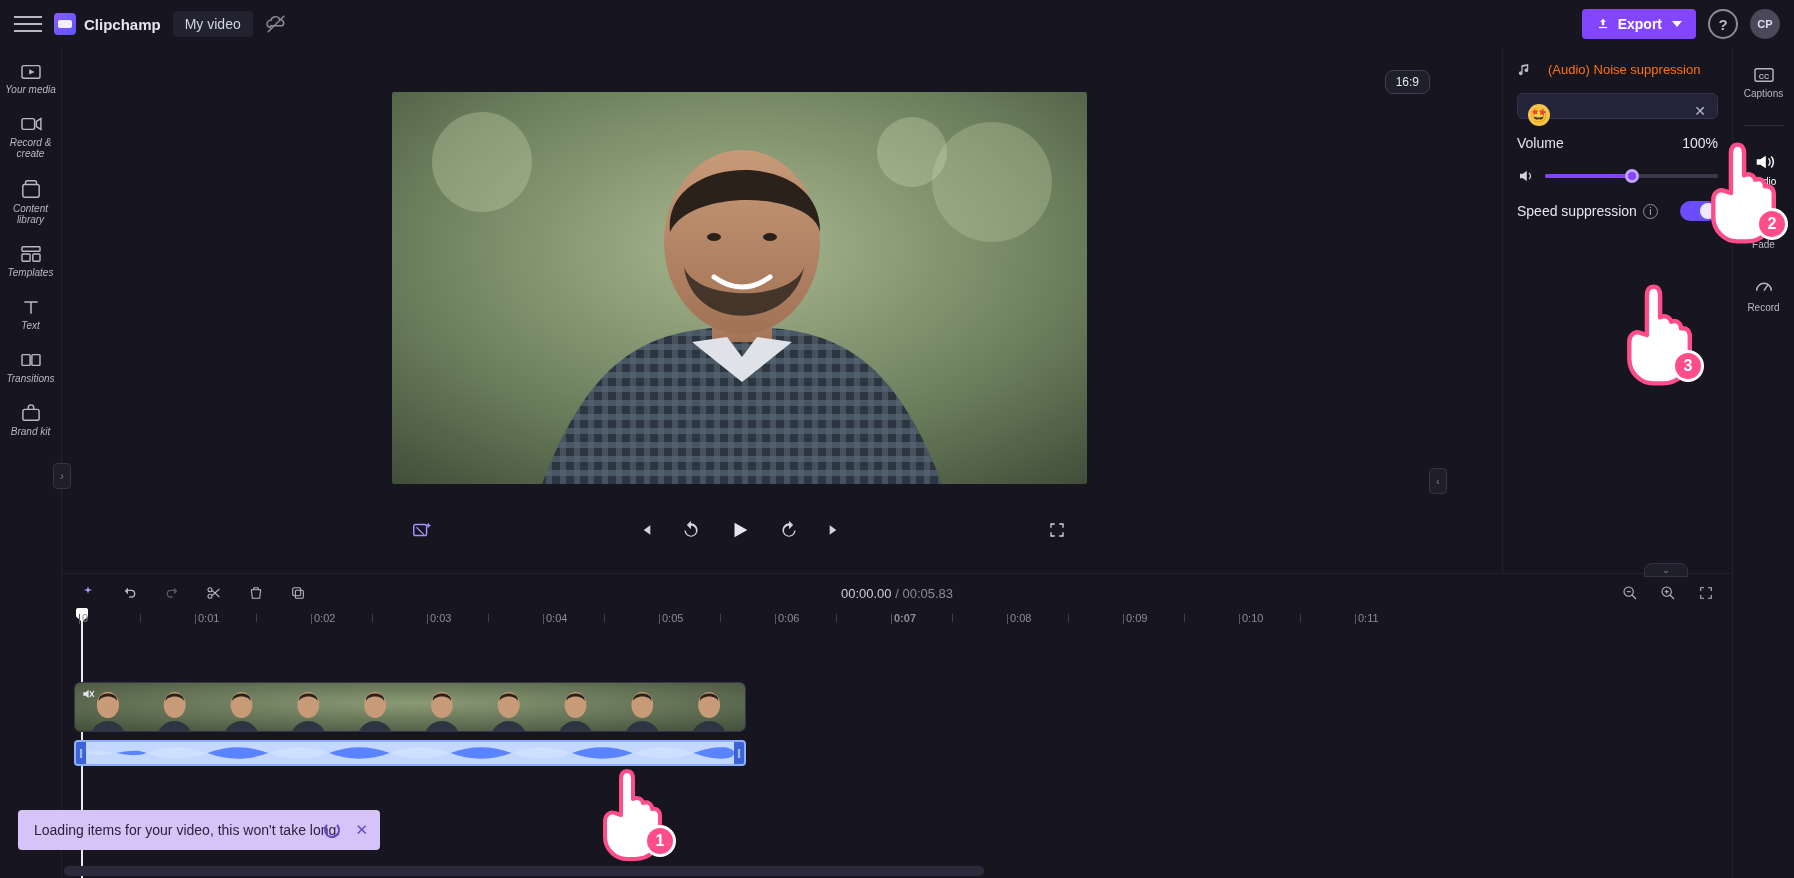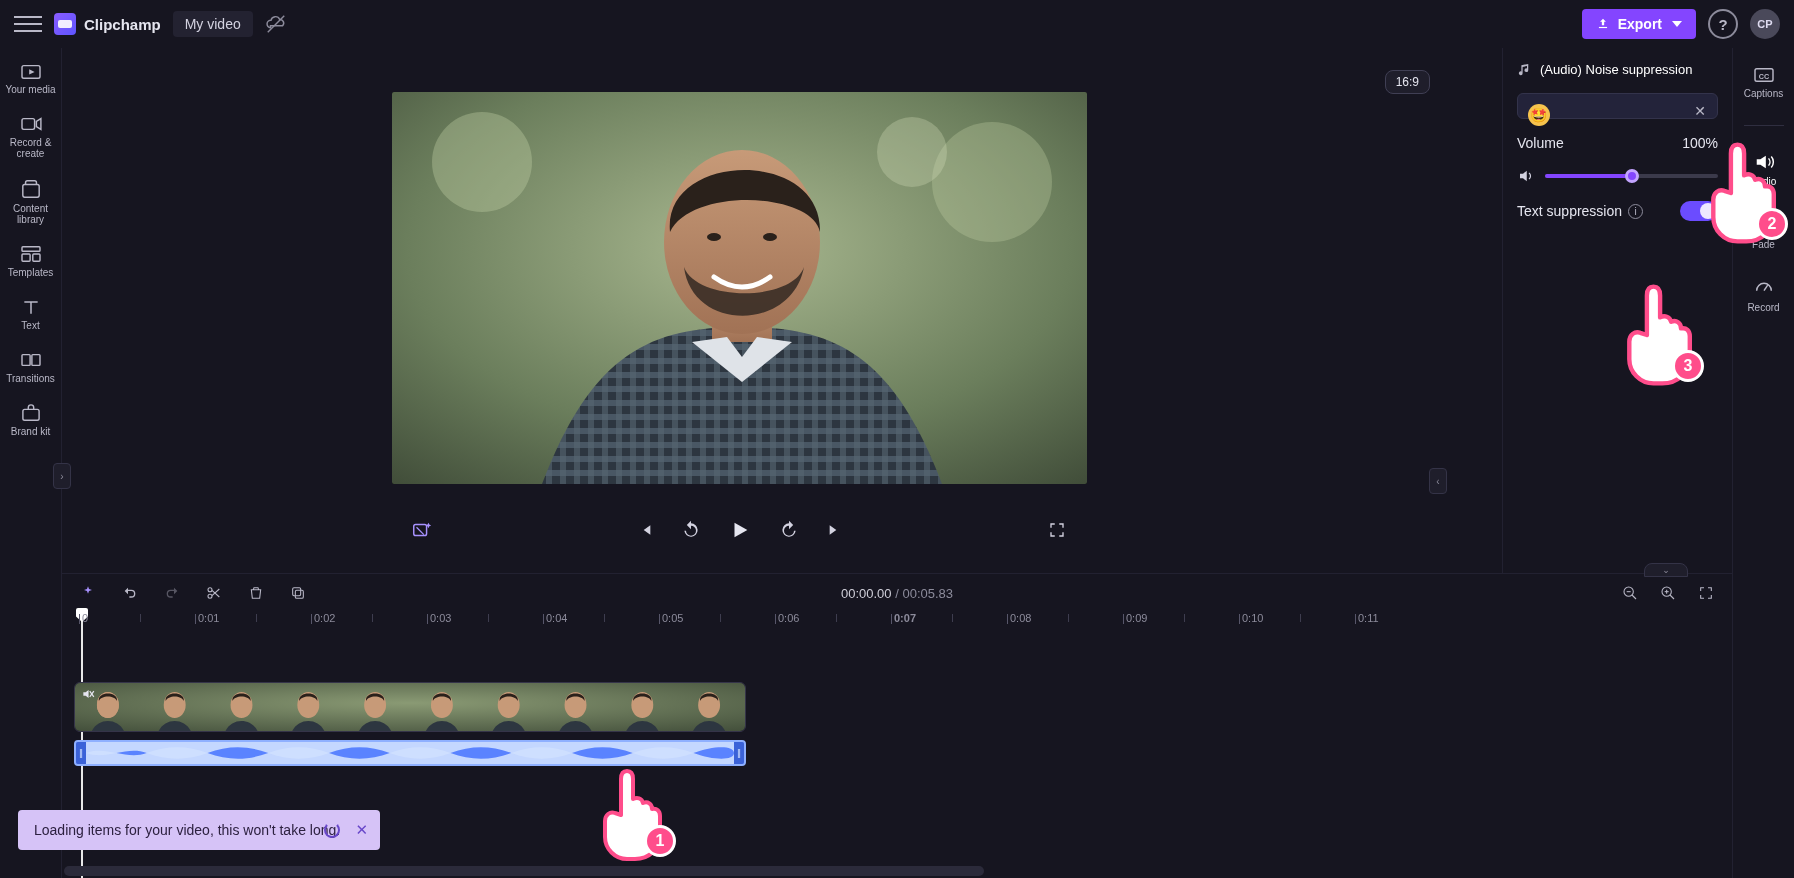--- a/index.html
+++ b/index.html
@@ -15,21 +15,21 @@
   .brand { font-size: 15px; font-weight: 600; }
   .project-name { background: #232231; padding: 5px 12px; border-radius: 4px; font-size: 14px; color: #d3d2e0; }
   .cloud-icon svg { display: block; }
   .top-spacer { flex: 1; }
   .export-btn { background: #8445ff; color: #fff; border: none; padding: 7px 14px; border-radius: 4px; font-size: 14px; font-weight: 600; display: flex; align-items: center; gap: 8px; cursor: pointer; }
   .export-btn .caret { width: 0; height: 0; border-left: 5px solid transparent; border-right: 5px solid transparent; border-top: 6px solid #fff; margin-left: 2px; }
   .help-btn { width: 30px; height: 30px; border: 2px solid #8c8b9b; border-radius: 50%; display: flex; align-items: center; justify-content: center; font-size: 15px; font-weight: 700; color: #b9b8c7; cursor: pointer; }
   .avatar { width: 30px; height: 30px; background: #4a495a; border-radius: 50%; display: flex; align-items: center; justify-content: center; font-size: 11px; font-weight: 600; color: #dedbf0; text-align: center; }
 
   
-  .left-sidebar { position: absolute; left: 0; top: 48px; bottom: 0; width: 62px; background: #161520; border-right: 1px solid #222131; display: flex; flex-direction: column; align-items: center; padding-top: 14px; gap: 20px; z-index: 8; }
+  .left-sidebar { position: absolute; left: 0; top: 48px; bottom: 0; width: 62px; background: #161520; border-right: 1px solid #222131; display: flex; flex-direction: column; align-items: center; padding-top: 14px; gap: 20px; z-index: 8; font-style: italic; }
   .side-item { display: flex; flex-direction: column; align-items: center; gap: 4px; color: #b9b8c7; font-size: 10px; text-align: center; line-height: 1.1; cursor: pointer; width: 56px; }
   .side-item svg { display: block; }
   .side-collapse { position: absolute; right: -10px; top: 415px; width: 18px; height: 26px; background: #1f1e2b; border: 1px solid #343347; border-radius: 4px; display: flex; align-items: center; justify-content: center; color: #8c8b9b; font-size: 10px; cursor: pointer; }
 
   
   .right-sidebar { position: absolute; right: 0; top: 48px; bottom: 0; width: 62px; background: #161520; border-left: 1px solid #222131; display: flex; flex-direction: column; align-items: center; padding-top: 18px; gap: 26px; z-index: 8; }
   .right-sidebar .side-item.active { color: #fff; }
   .right-sidebar hr { width: 40px; border: none; border-top: 1px solid #2f2e40; }
 
   
@@ -41,21 +41,21 @@
 
   
   .player-controls { position: absolute; left: 330px; width: 695px; top: 456px; height: 52px; display: flex; align-items: center; }
   .pc-left, .pc-right { width: 60px; display: flex; justify-content: center; }
   .pc-center { flex: 1; display: flex; justify-content: center; align-items: center; gap: 22px; }
   .pc-btn { width: 24px; height: 24px; display: flex; align-items: center; justify-content: center; color: #d3d2e0; cursor: pointer; }
   .pc-btn.big { width: 30px; height: 30px; }
 
   
   .props-panel { position: absolute; right: 62px; top: 48px; width: 230px; bottom: 305px; background: #161520; border-left: 1px solid #222131; padding: 14px 14px 0 14px; display: flex; flex-direction: column; gap: 16px; }
-  .props-title { display: flex; align-items: flex-end; gap: 8px; font-size: 13px; color: #ffffff; }
+  .props-title { display: flex; align-items: flex-end; gap: 16px; font-size: 13px; color: #f97316; }
   .tip-card { background: #23233a; border: 1px solid #33334b; border-radius: 6px; padding: 12px 34px 12px 44px; position: relative; font-size: 13px; line-height: 1.35; color: #d3d2e0; }
   .tip-card .emoji { position: absolute; left: 10px; top: 10px; width: 22px; height: 22px; background: #f6c34d; border-radius: 50%; display: flex; align-items: center; justify-content: center; font-size: 14px; }
   .tip-card .close-x { position: absolute; right: 8px; top: 8px; width: 18px; height: 18px; display: flex; align-items: center; justify-content: center; color: #b9b8c7; cursor: pointer; font-size: 14px; }
   .volume-row { display: flex; justify-content: space-between; font-size: 14px; }
   .slider-row { display: flex; align-items: center; gap: 10px; }
   .slider { position: relative; flex: 1; height: 4px; background: #3b3a4b; border-radius: 2px; }
   .slider .fill { position: absolute; left: 0; top: 0; bottom: 0; width: 50%; background: #8445ff; border-radius: 2px; }
   .slider .thumb { position: absolute; top: 50%; left: 50%; transform: translate(-50%, -50%); width: 14px; height: 14px; background: #8445ff; border: 3px solid #c3a4ff; border-radius: 50%; }
   .noise-row { display: flex; align-items: center; justify-content: space-between; font-size: 14px; }
   .noise-row .label-g { display: flex; align-items: center; gap: 6px; }
@@ -344,21 +344,21 @@
         <path d="M16 8a5 5 0 0 1 0 8" fill="none" stroke="#d3d2e0" stroke-width="1.6"></path>
       </svg>
     <div class="slider">
       <div class="fill" style="width: 50%;"></div>
       <div class="thumb" style="left: 50%;"></div>
     </div>
   </div>
 
   <div class="noise-row">
     <div class="label-g">
-      <span>Text suppression</span>
+      <span>Speed suppression</span>
       <span class="info-circ">i</span>
     </div>
     <div class="toggle">
         <div class="knob"></div>
       </div>
   </div>
 </div>
 
 <div class="timeline-wrap">
   <div class="tl-collapse-tab">⌄</div>

